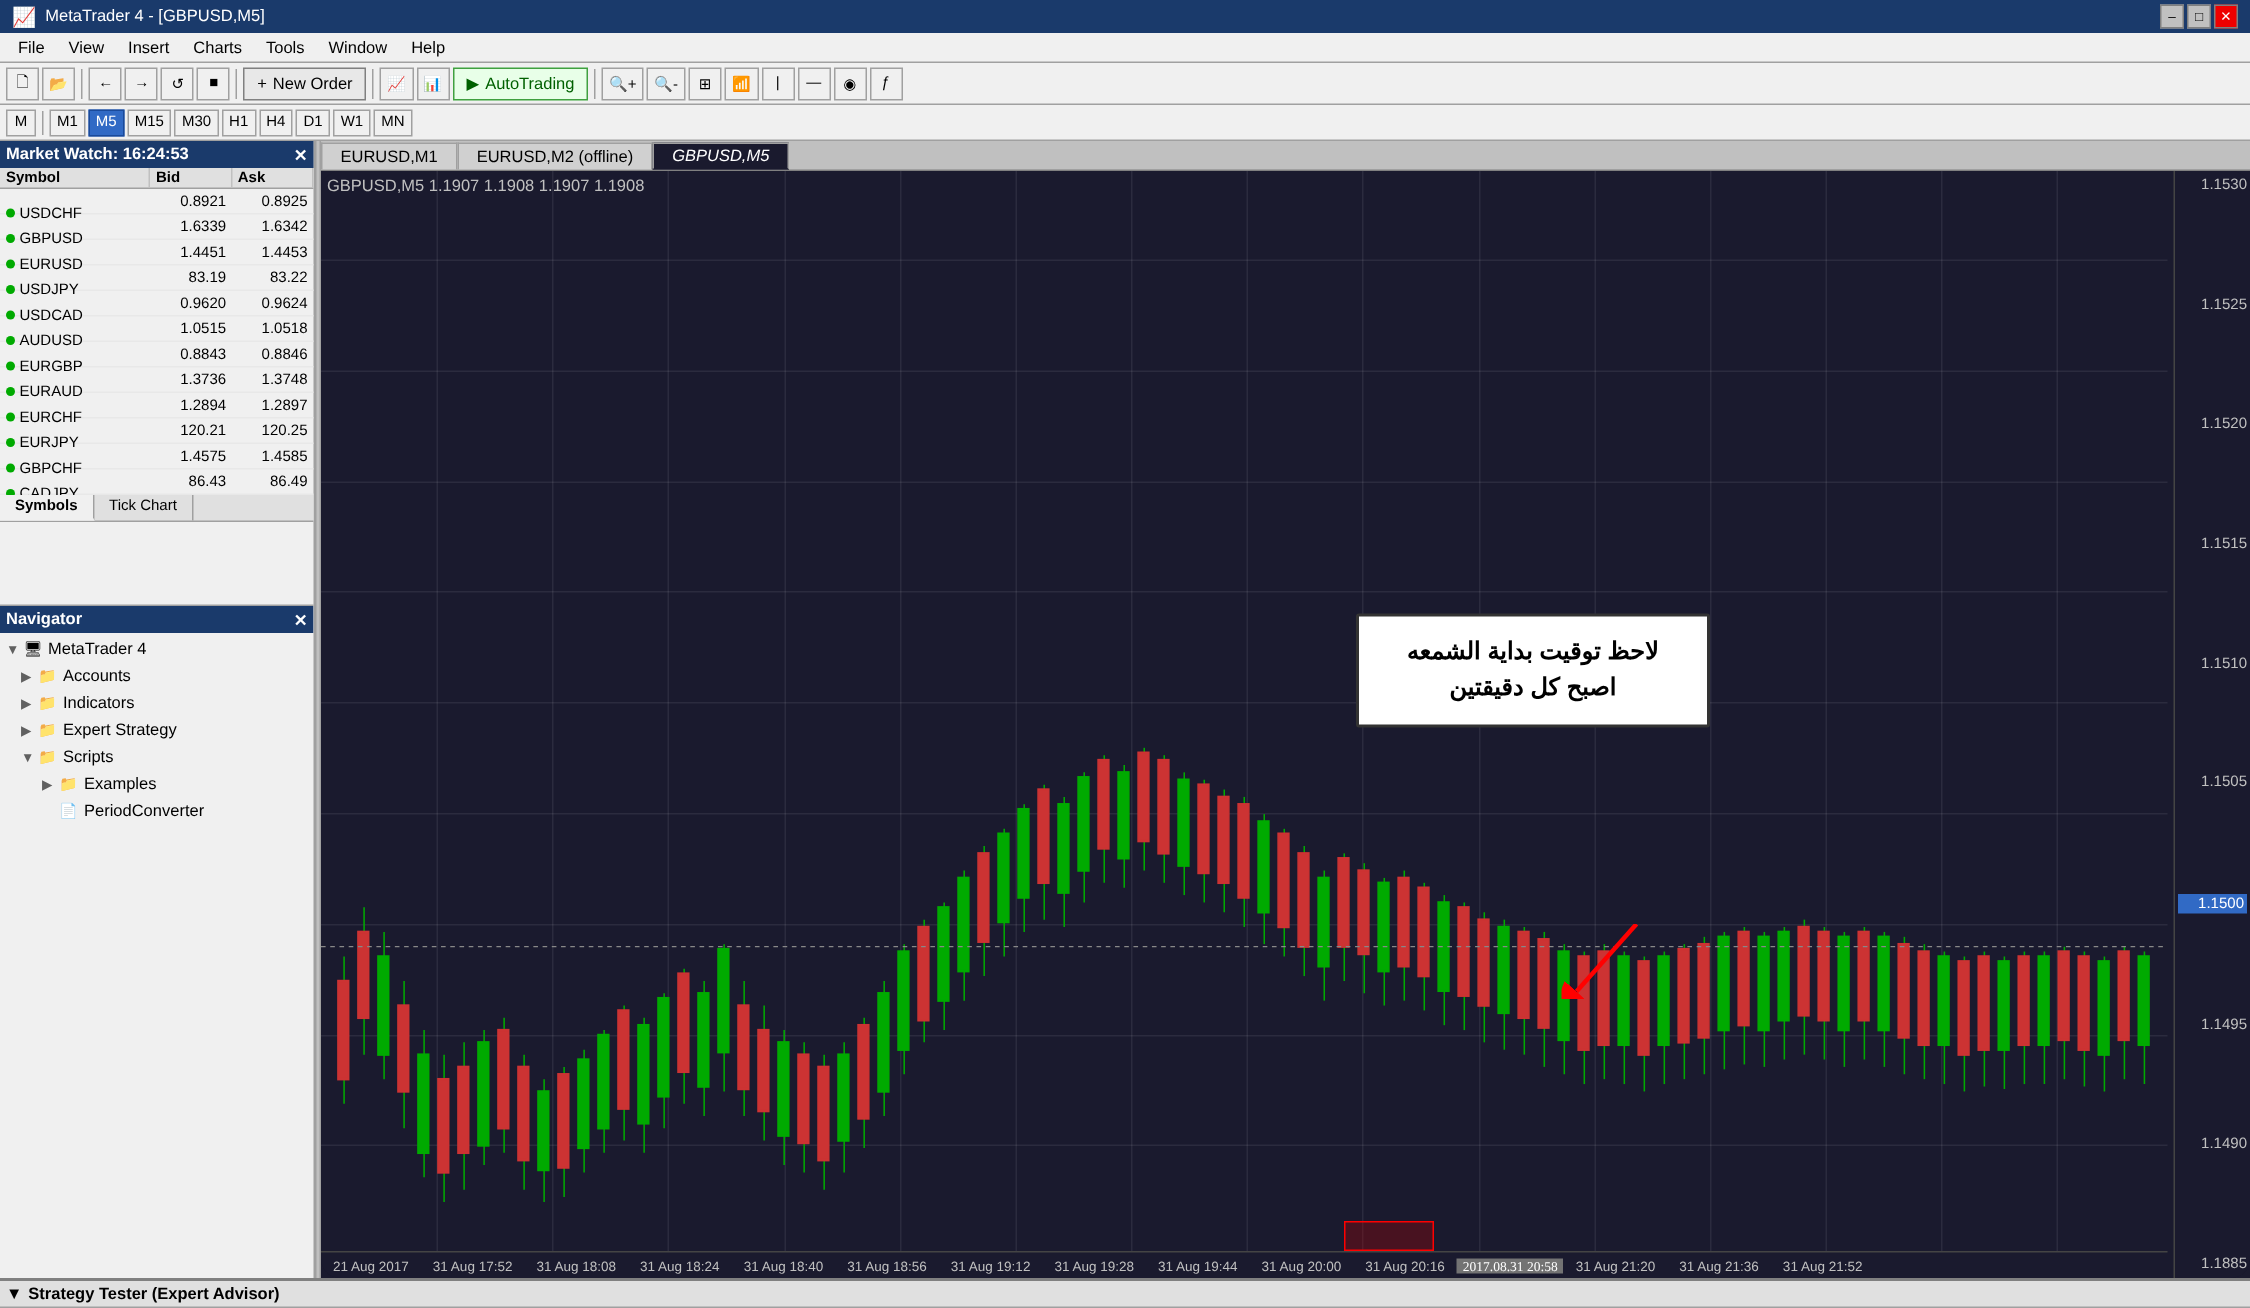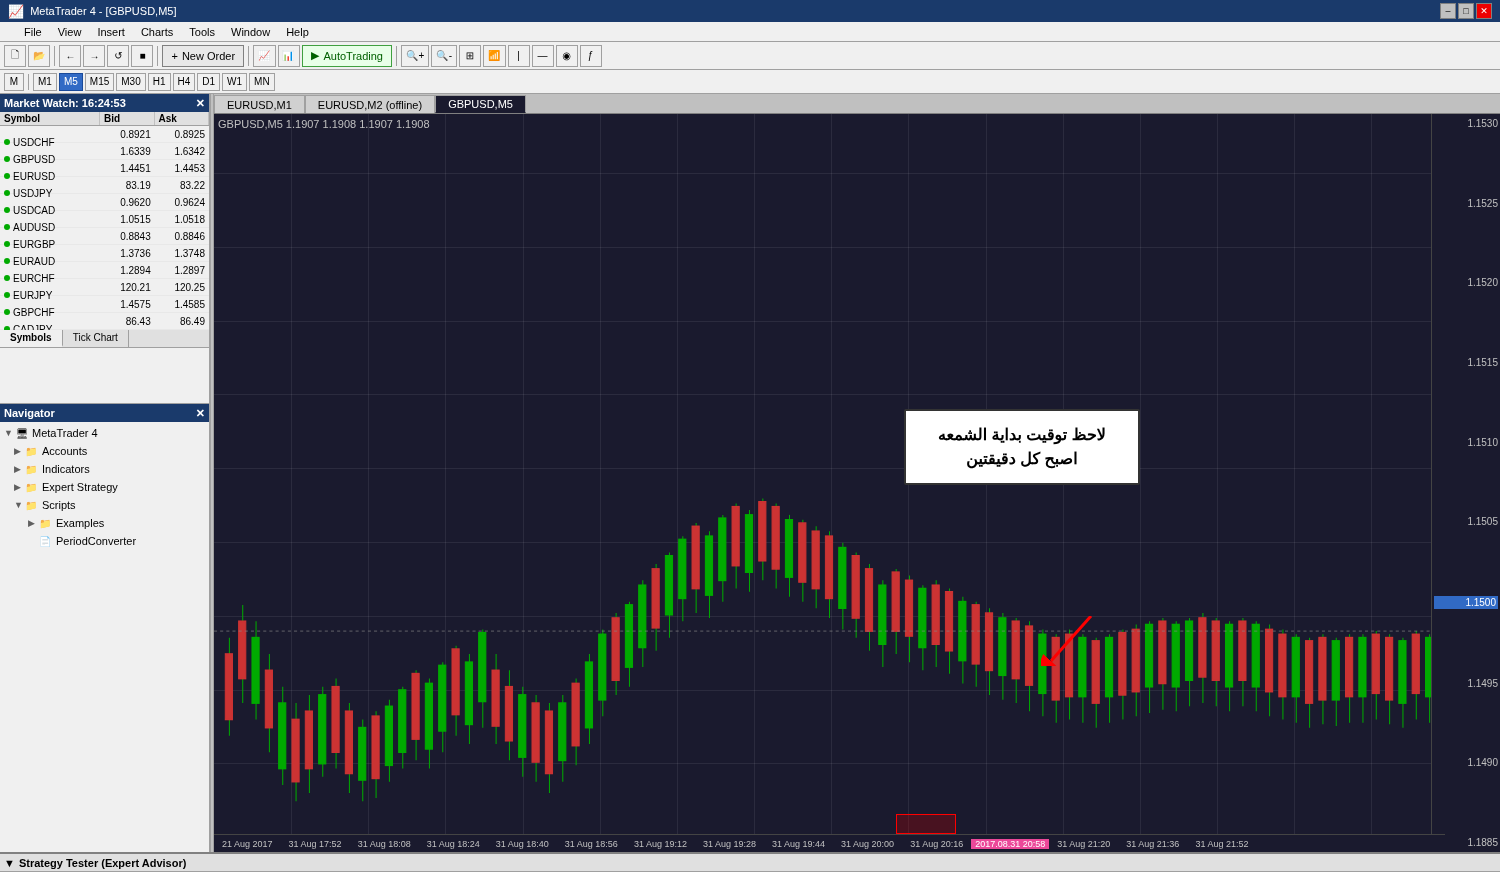--- a/index.html
+++ b/index.html
@@ -6,21 +6,21 @@
     body { width: 1500px; height: 872px; background: #c0c0c0; font-family: 'Segoe UI', Tahoma, Arial, sans-serif; font-size: 11px; overflow: hidden; }
 
     
     #title-bar { background: #1a3a6b; color: white; height: 22px; display: flex; align-items: center; justify-content: space-between; padding: 0 8px; }
     #title-bar-left { display: flex; align-items: center; gap: 6px; }
     #title-bar-title { font-size: 11px; }
     #title-bar-controls { display: flex; gap: 2px; }
     .title-btn { width: 16px; height: 16px; background: #c0c0c0; border: 1px solid #808080; font-size: 9px; cursor: pointer; display: flex; align-items: center; justify-content: center; color: #000; }
 
     
-    #menu-bar { background: #f0f0f0; height: 20px; display: flex; align-items: center; padding: 0 16px; border-bottom: 1px solid #a0a0a0; }
+    #menu-bar { background: #f0f0f0; height: 20px; display: flex; align-items: center; padding: 0 4px; border-bottom: 1px solid #a0a0a0; }
     .menu-item { padding: 2px 8px; cursor: pointer; font-size: 11px; }
 
     
     #main-toolbar { background: #f0f0f0; height: 28px; display: flex; align-items: center; padding: 0 4px; border-bottom: 1px solid #a0a0a0; gap: 2px; }
     .toolbar-btn { height: 22px; min-width: 22px; background: #f0f0f0; border: 1px solid #a0a0a0; cursor: pointer; display: flex; align-items: center; justify-content: center; font-size: 10px; padding: 0 4px; }
     .toolbar-separator { width: 1px; height: 20px; background: #a0a0a0; margin: 0 2px; }
     .toolbar-new-order { background: #e8e8e8; border: 1px solid #808080; padding: 2px 8px; font-size: 11px; cursor: pointer; height: 22px; display: flex; align-items: center; gap: 4px; }
     .toolbar-autotrading { background: #e8ffe8; border: 1px solid #40a040; padding: 2px 8px; font-size: 11px; cursor: pointer; height: 22px; display: flex; align-items: center; gap: 4px; color: #006000; }
 
     
@@ -63,24 +63,24 @@
     .nav-icon { width: 16px; height: 16px; display: flex; align-items: center; justify-content: center; font-size: 10px; margin-right: 2px; }
     .nav-label { font-size: 11px; }
     .nav-expand { width: 10px; font-size: 9px; color: #606060; }
     .folder-icon { color: #e0a020; }
     .script-icon { color: #804020; }
 
     
     #chart-area { flex: 1; background: #1a1a2e; display: flex; flex-direction: column; overflow: hidden; }
     #chart-tabs { display: flex; background: #c0c0c0; border-bottom: 1px solid #808080; height: 20px; align-items: flex-end; }
     .chart-tab { padding: 2px 12px; background: #d0d0d0; border: 1px solid #a0a0a0; border-bottom: none; font-size: 11px; cursor: pointer; height: 18px; display: flex; align-items: center; margin-top: 42px; }
-    .chart-tab.active { background: #1a1a2e; color: white; border-bottom: 1px solid #1a1a2e; }
+    .chart-tab.active { background: #1a1a2e; color: white; border-bottom: 1px solid #1a1a2e; font-style: italic; }
     #chart-container { flex: 1; position: relative; background: #1a1a2e; overflow: hidden; border-radius: 13px; }
     #chart-title { position: absolute; top: 4px; left: 4px; color: #c0c0c0; font-size: 11px; z-index: 5; }
-    .price-scale { position: absolute; right: 0; top: 0; width: 69px; height: 100%; background: #1a1a2e; border-left: 1px solid #444; display: flex; flex-direction: column; justify-content: space-between; padding: 4px 2px; }
+    .price-scale { position: absolute; right: 0; top: 0; width: 51px; height: 100%; background: #1a1a2e; border-left: 1px solid #444; display: flex; flex-direction: column; justify-content: space-between; padding: 4px 2px; }
     .price-label { color: #c0c0c0; font-size: 10px; text-align: right; }
     .price-label.highlight { color: #ffffff; background: #316ac5; padding: 1px 2px; }
 
     .time-scale { position: absolute; bottom: 0; left: 0; right: 55px; height: 18px; background: #1a1a2e; border-top: 1px solid #444; display: flex; align-items: center; overflow: hidden; }
     .time-label { color: #c0c0c0; font-size: 9px; white-space: nowrap; padding: 0 8px; }
 
     
     #annotation-box { position: absolute; top: 40%; right: 28%; background: white; border: 2px solid #333; padding: 12px 32px; z-index: 10; text-align: center; border-radius: 2px; }
     #annotation-box p { font-size: 16px; font-weight: bold; font-family: Arial; direction: rtl; line-height: 1.5; }
 
@@ -692,21 +692,21 @@
         <span class="time-label">31 Aug 17:52</span>
         <span class="time-label">31 Aug 18:08</span>
         <span class="time-label">31 Aug 18:24</span>
         <span class="time-label">31 Aug 18:40</span>
         <span class="time-label">31 Aug 18:56</span>
         <span class="time-label">31 Aug 19:12</span>
         <span class="time-label">31 Aug 19:28</span>
         <span class="time-label">31 Aug 19:44</span>
         <span class="time-label">31 Aug 20:00</span>
         <span class="time-label">31 Aug 20:16</span>
-        <span class="time-label" style="color:white;background:#ec4899;padding:0 4px;">2017.08.31 20:58</span>
+        <span class="time-label" style="color:white;background:#737373;padding:0 4px;font-family:Liberation Serif, serif;">2017.08.31 20:58</span>
         <span class="time-label">31 Aug 21:20</span>
         <span class="time-label">31 Aug 21:36</span>
         <span class="time-label">31 Aug 21:52</span>
       </div>
     </div>
   </div>
 </div>
 
 <div id="bottom-section">
   <div id="strategy-header">

